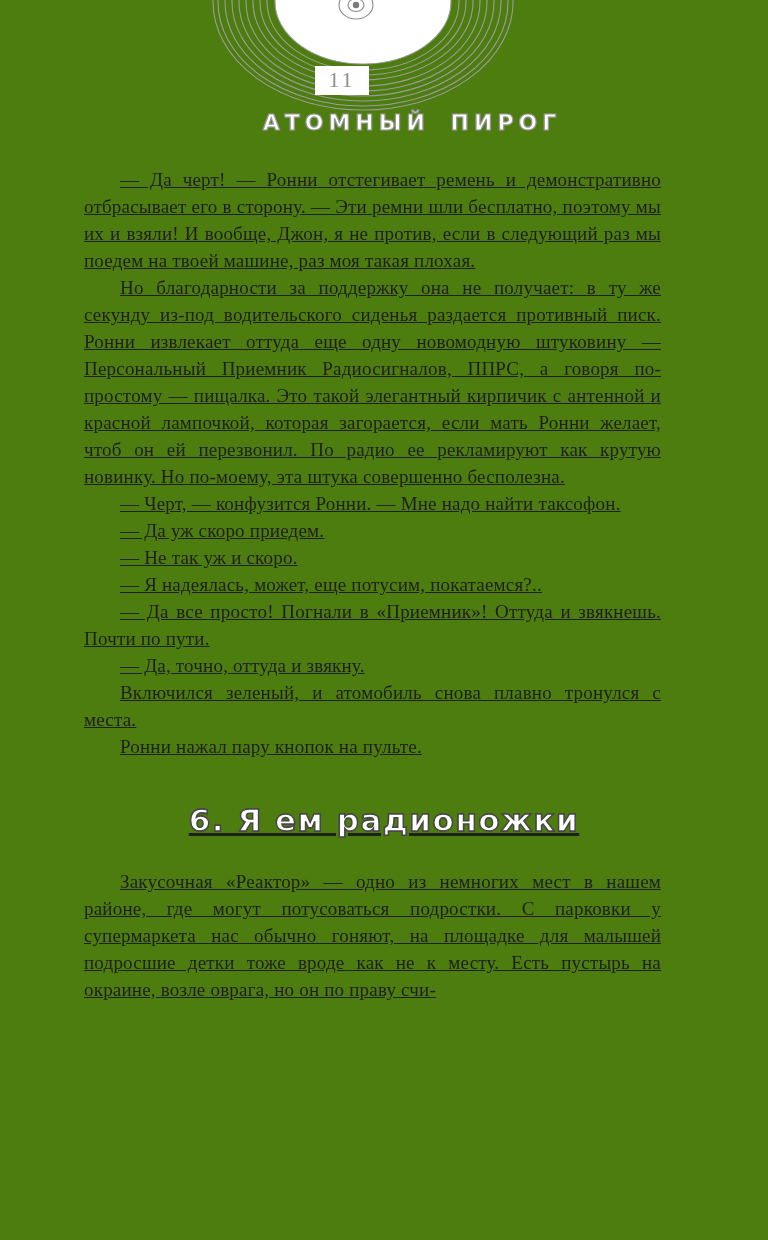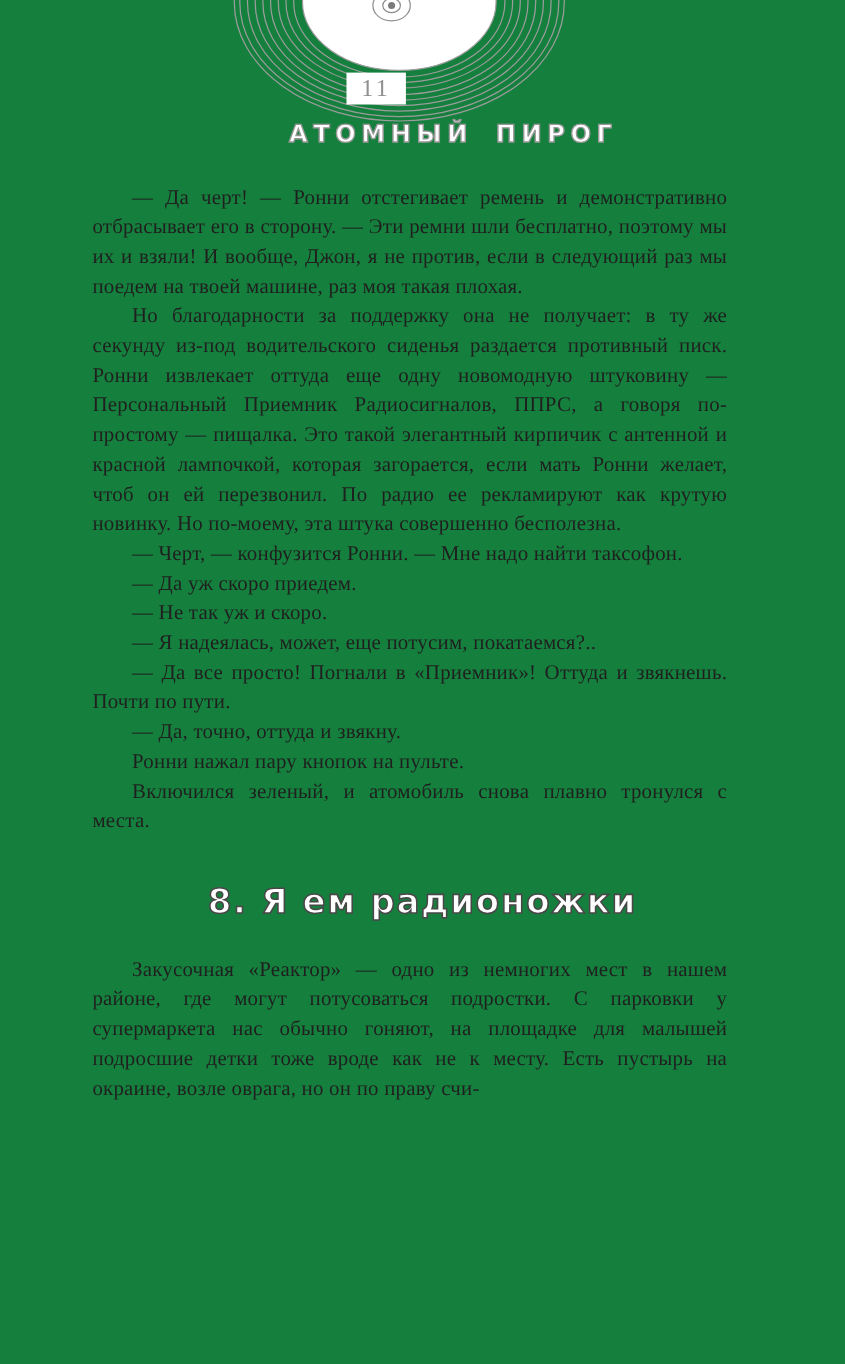--- a/index.html
+++ b/index.html
@@ -4,24 +4,25 @@
 <style>
   html, body {
     margin: 0;
     padding: 0;
     background: #ffffff;
   }
   .page {
     position: relative;
     width: 768px;
     height: 1240px;
-    background: #15803d;
+    background: #4d7c0f;
     overflow: hidden;
     font-family: "Liberation Serif", serif;
     color: #1f1f1f;
+    text-decoration: underline;
   }
   .page-header {
     position: relative;
     height: 166px;
   }
   .record-svg {
     position: absolute;
     top: 0;
     left: 0;
   }
@@ -106,23 +107,23 @@
 
   <main class="text-block">
     <p class="para">— Да черт! — Ронни отстегивает ремень и демонстративно отбрасывает его в сторону. — Эти ремни шли бесплатно, поэтому мы их и взяли! И вообще, Джон, я не против, если в следующий раз мы поедем на твоей машине, раз моя такая плохая.</p>
     <p class="para">Но благодарности за поддержку она не получает: в ту же секунду из-под водительского сиденья раздается противный писк. Ронни извлекает оттуда еще одну новомодную штуковину — Персональный Приемник Радиосигналов, ППРС, а говоря по-простому — пищалка. Это такой элегантный кирпичик с антенной и красной лампочкой, которая загорается, если мать Ронни желает, чтоб он ей перезвонил. По радио ее рекламируют как крутую новинку. Но по-моему, эта штука совершенно бесполезна.</p>
     <p class="para">— Черт, — конфузится Ронни. — Мне надо найти таксофон.</p>
     <p class="para">— Да уж скоро приедем.</p>
     <p class="para">— Не так уж и скоро.</p>
     <p class="para">— Я надеялась, может, еще потусим, покатаемся?..</p>
     <p class="para">— Да все просто! Погнали в «Приемник»! Оттуда и звякнешь. Почти по пути.</p>
     <p class="para">— Да, точно, оттуда и звякну.</p>
+    <p class="para">Включился зеленый, и атомобиль снова плавно тронулся с места.</p>
     <p class="para">Ронни нажал пару кнопок на пульте.</p>
-    <p class="para">Включился зеленый, и атомобиль снова плавно тронулся с места.</p>
   </main>
 
-  <h2 class="chapter-heading">8. Я ем радионожки</h2>
+  <h2 class="chapter-heading">6. Я ем радионожки</h2>
 
   <section class="text-block">
     <p class="para">Закусочная «Реактор» — одно из немногих мест в нашем районе, где могут потусоваться подростки. С парковки у супермаркета нас обычно гоняют, на площадке для малышей подросшие детки тоже вроде как не к месту. Есть пустырь на окраине, возле оврага, но он по праву счи-</p>
   </section>
 
 </div>
 
 </body></html>

